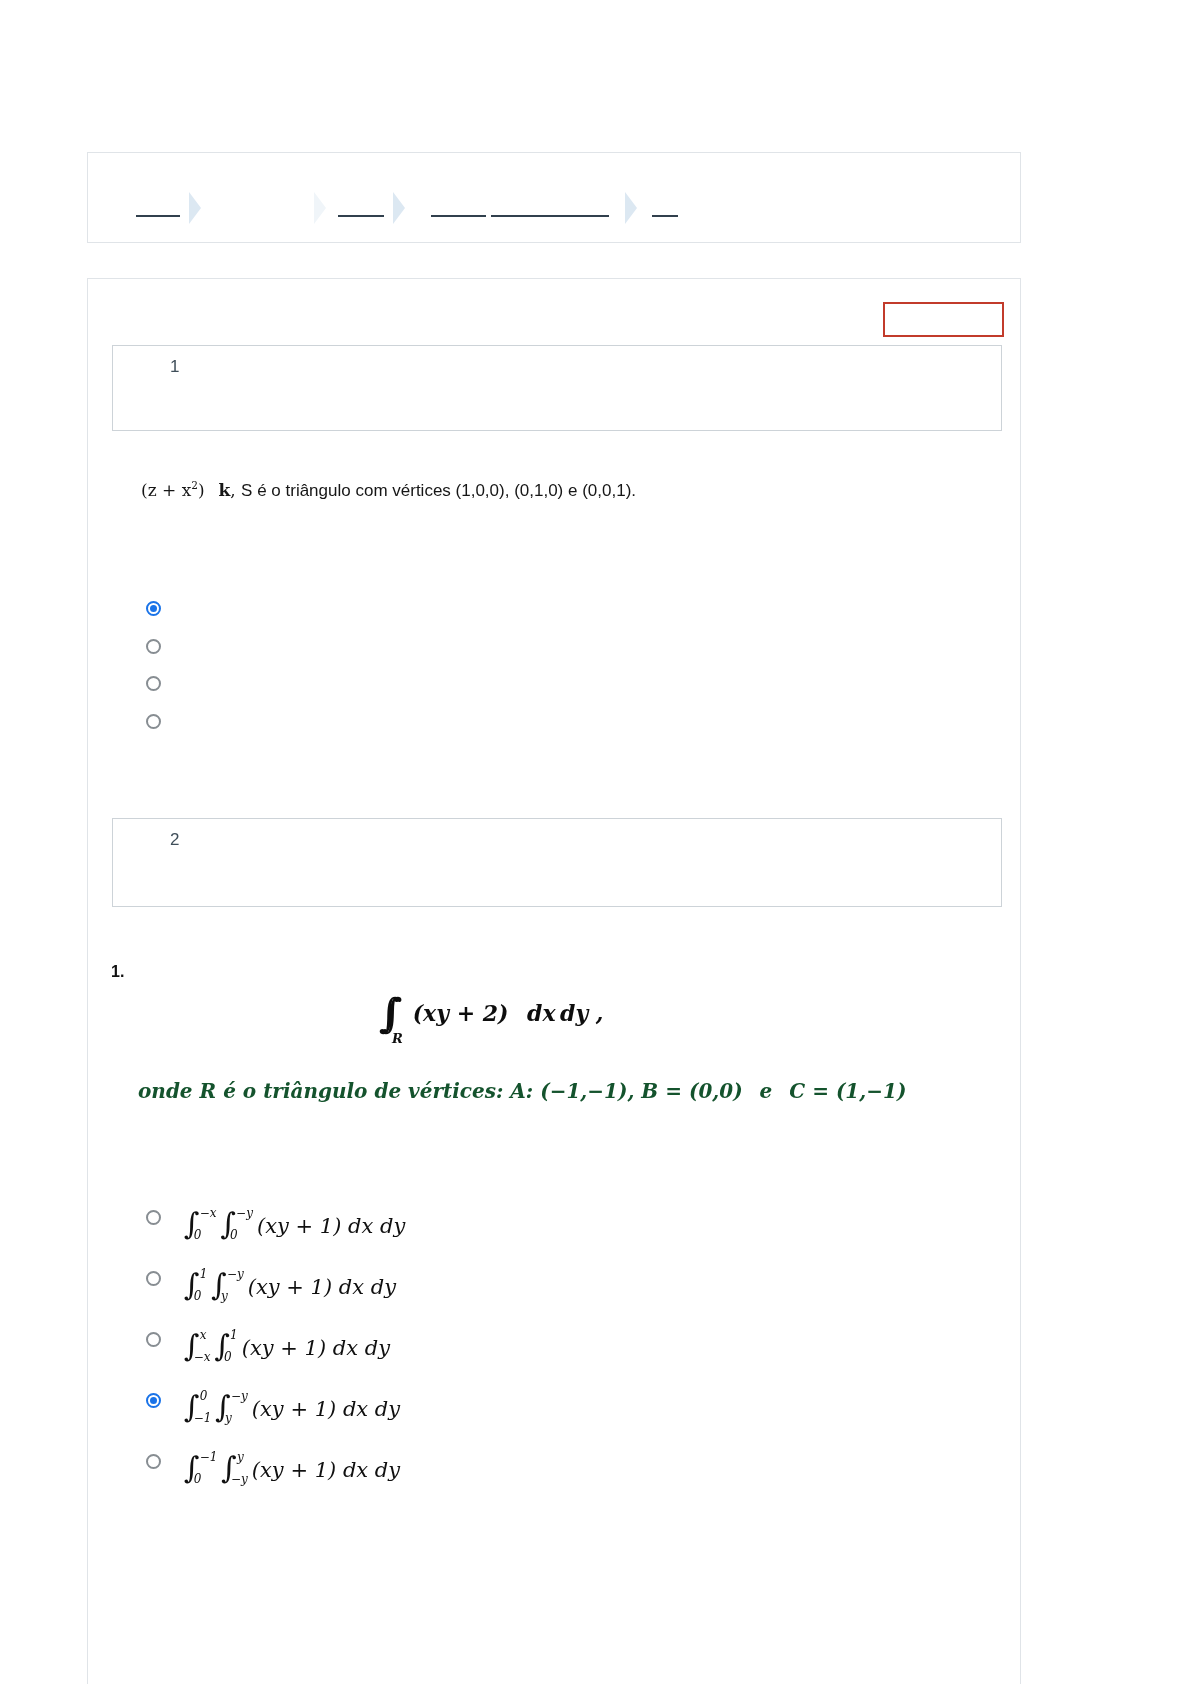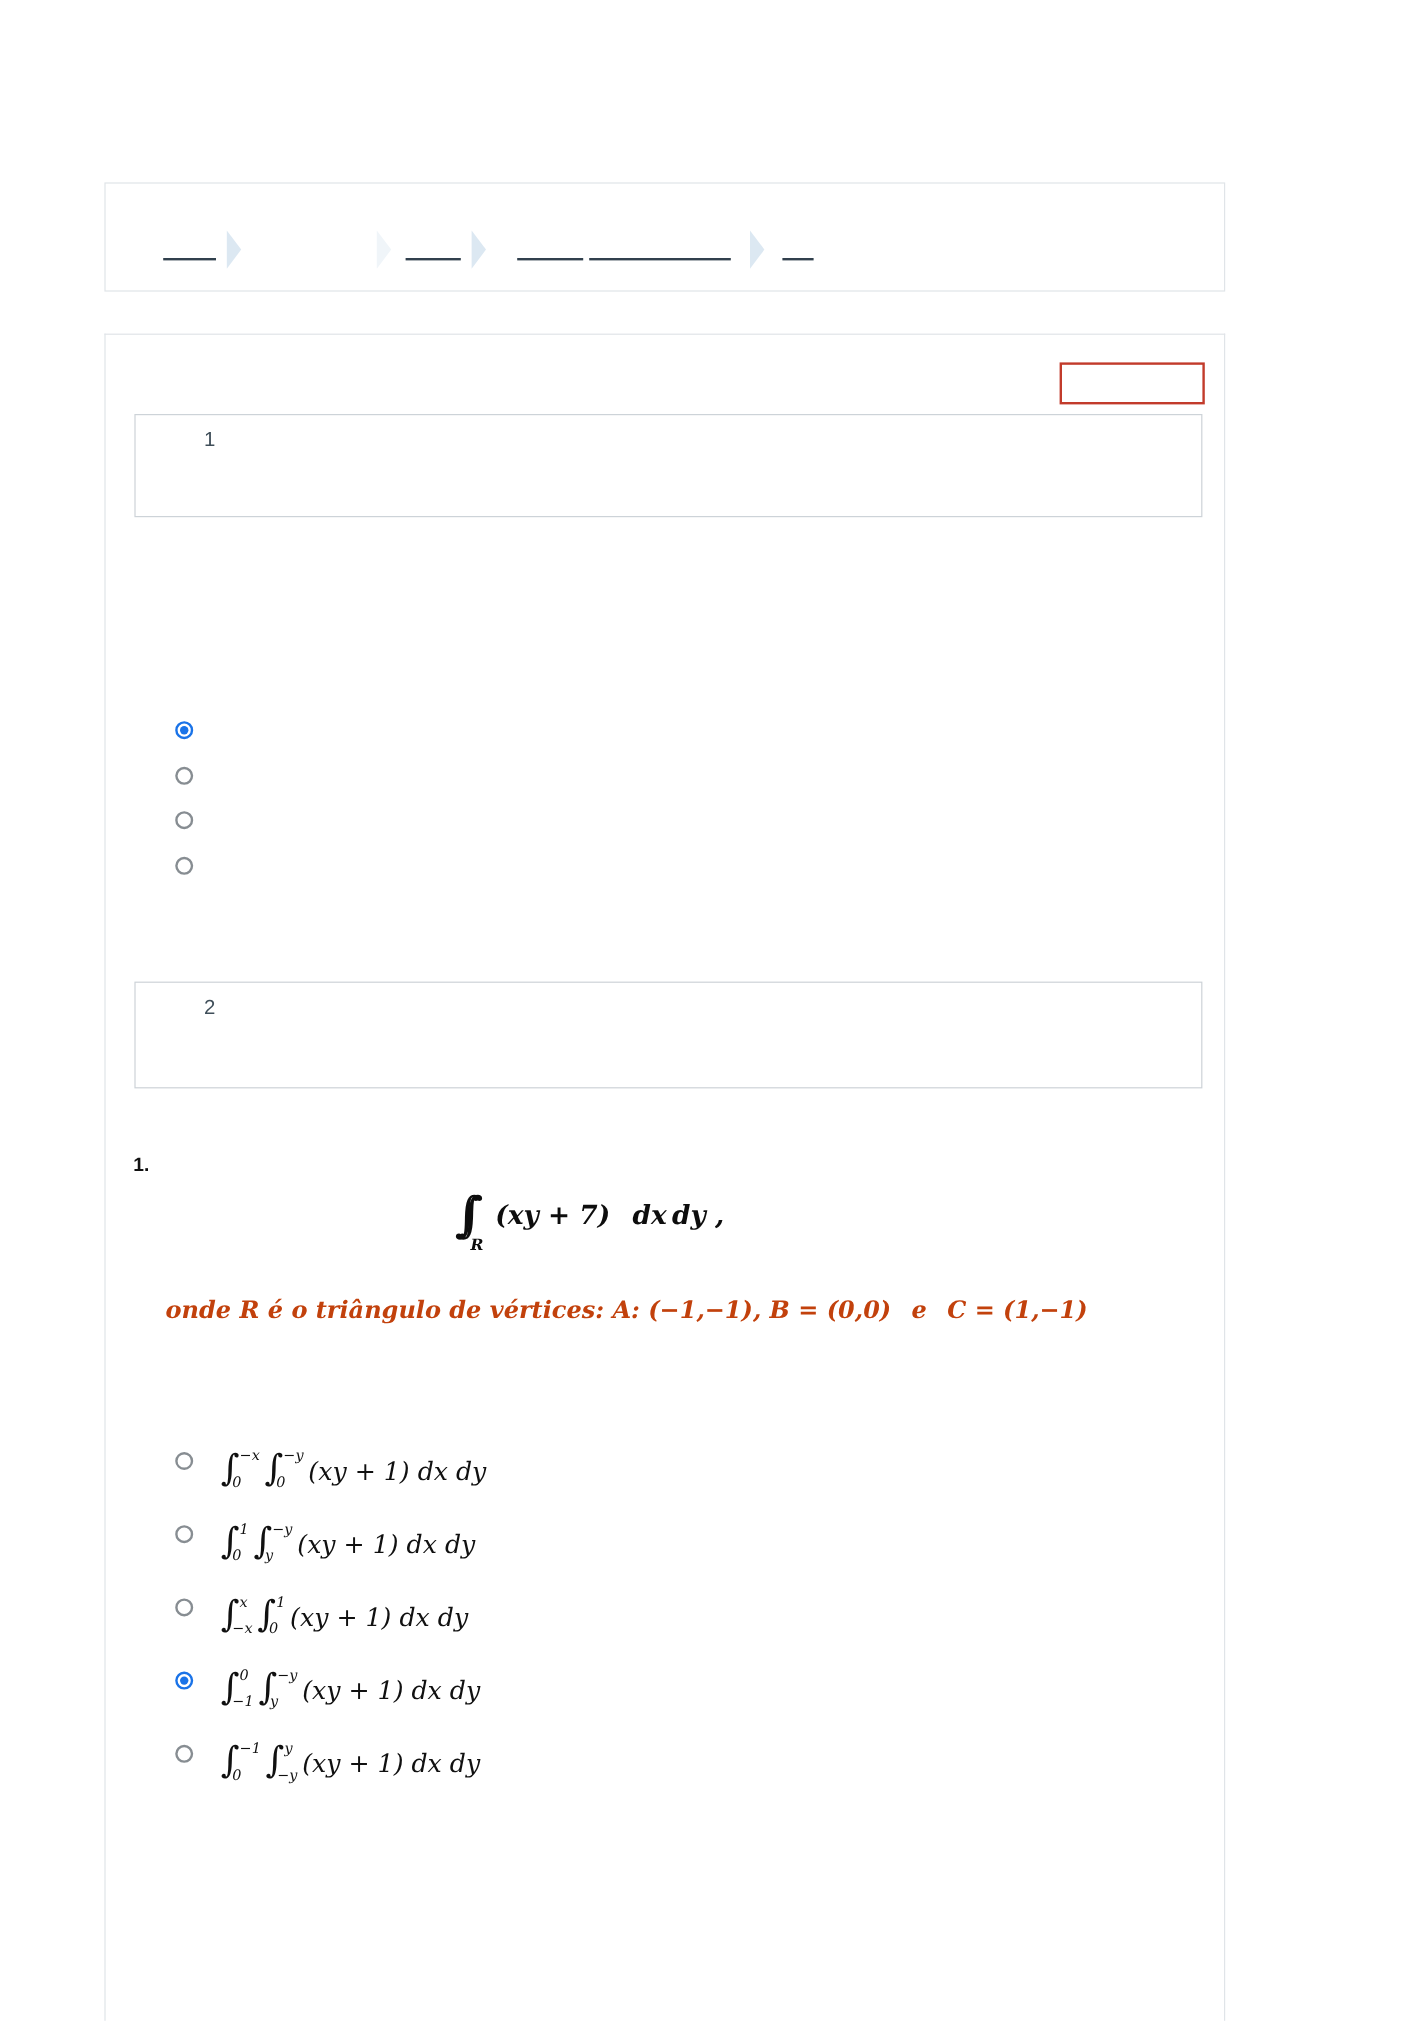--- a/index.html
+++ b/index.html
@@ -53,21 +53,21 @@
 
   #q1-options{position:absolute;left:58px;top:322px;display:flex;flex-direction:column;gap:22.5px}
   .q1row{display:flex;align-items:center;gap:12px;height:15px}
   .optlabel{font-size:14px;color:#222}
 
   
   .list-marker{position:absolute;left:23px;top:684px;font-weight:700;font-size:16px;color:#111}
   .display-math{position:absolute;left:291px;top:714px;display:flex;align-items:center;
     font-family:"DejaVu Serif",serif;font-size:22px;color:#0d0d0d}
   .where-line{position:absolute;left:50px;top:800px;font-family:"DejaVu Serif",serif;
-    font-style:italic;font-weight:700;font-size:20px;color:#c2410c}
+    font-style:italic;font-weight:700;font-size:20px;color:#14532d}
 
   
   .iw{display:inline-flex;position:relative;margin-right:4px;align-items:flex-start}
   .ig{font-family:"DejaVu Serif",serif;font-style:normal;font-weight:400;font-size:30px;line-height:1}
   .iw.big{margin-right:10px}
   .iw.big .ig{font-size:40px}
   .dbl{letter-spacing:-0.45em;padding-right:0.45em}
   .il{display:inline-flex;flex-direction:column;justify-content:space-between;height:34px;
     font-size:12px;font-style:italic;font-weight:400;line-height:1;transform:translateY(-2px)}
   .isub{margin-left:-6px}
@@ -101,20 +101,21 @@
 
     <div class="timer-box">
       <span></span>
     </div>
 
     <div class="qbox" id="qbox1">
       <span class="qnum">1</span>
     </div>
 
     <div class="qtext">
+      <div><span class="m">(z + x</span><span class="m sup">2</span><span class="m">)  </span><span class="m b">k</span><span class="m">, </span><span>S é o triângulo com vértices (1,0,0), (0,1,0) e (0,0,1).</span></div>
     </div>
 
     <div id="q1-options">
         <div class="q1row">
           <span class="radio on"></span>
           <span class="optlabel"></span>
         </div>
         <div class="q1row">
           <span class="radio"></span>
           <span class="optlabel"></span>
@@ -133,21 +134,21 @@
       <span class="qnum">2</span>
     </div>
 
     <div class="list-marker">1.</div>
 
     <div class="display-math">
         <span class="iw big">
           <span class="ig dbl">∫∫</span>
           <span class="isubu">R</span>
         </span>
-        <span class="i b">(xy + 7)  dx dy ,</span>
+        <span class="i b">(xy + 2)  dx dy ,</span>
       </div>
 
     <div class="where-line">onde R é o triângulo de vértices: A: (−1,−1), B = (0,0)  e  C = (1,−1)</div>
 
     <div id="q2-options">
         <div class="q2row">
           <span class="radio"></span>
           <span class="opt-f">
             <span class="iw">
               <span class="ig">∫</span>

